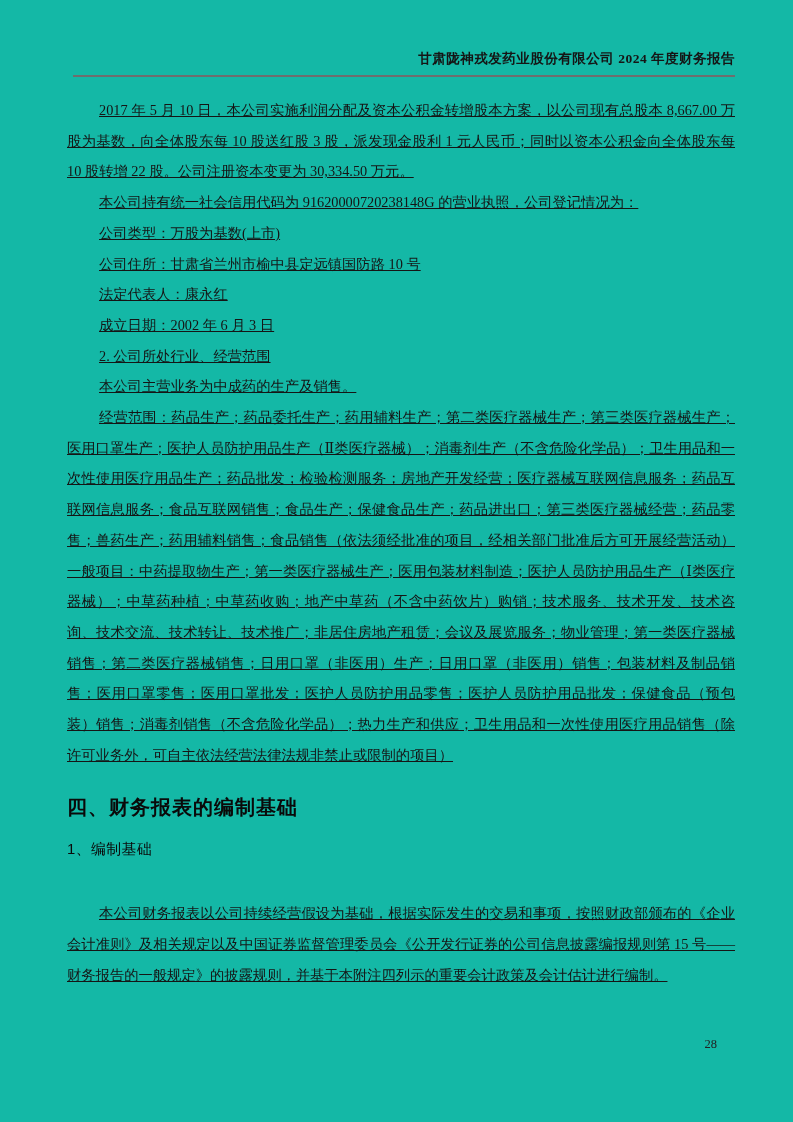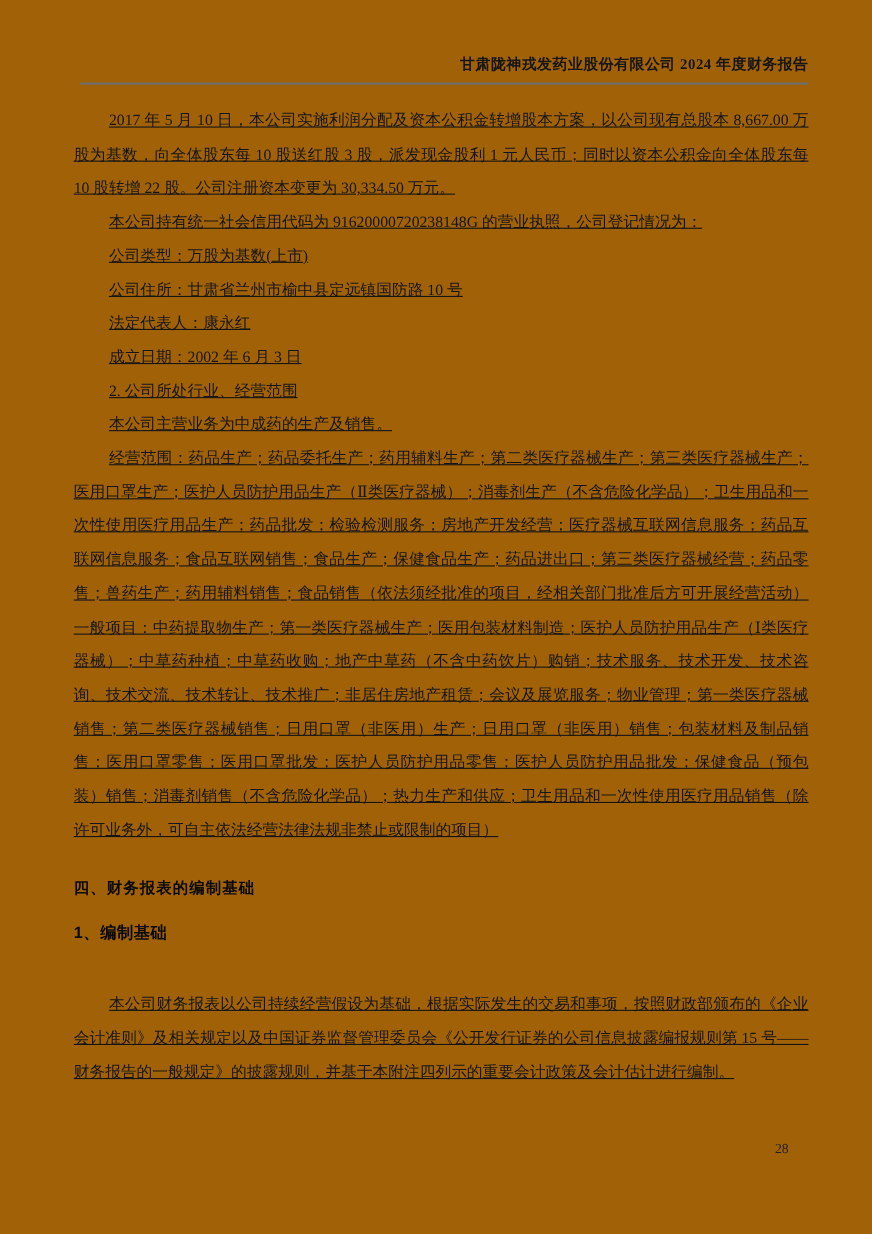--- a/index.html
+++ b/index.html
@@ -8,21 +8,21 @@
     position: relative;
     background: #ffffff;
     color: #151515;
     font-family: "Liberation Serif", "DejaVu Serif", serif;
     overflow: hidden;
   }
   .page {
     position: absolute;
     left: 0; top: 0;
     width: 793px; height: 1122px;
-    background: #a16207;
+    background: #14b8a6;
   }
   .header {
     position: absolute;
     left: 73px; top: 50px;
     width: 662px;
     text-align: right;
     font-size: 13.5px;
     font-weight: bold;
     letter-spacing: 0.5px;
     padding-bottom: 7px;
@@ -39,29 +39,29 @@
     line-height: 30.7px;
     text-align: justify;
     text-justify: inter-character;
     text-decoration: underline;
   }
   .indent { text-indent: 32px; }
   .h-main {
     margin-top: 22px;
     font-family: "Liberation Sans", "DejaVu Sans", sans-serif;
     font-weight: bold;
-    font-size: 14px;
+    font-size: 20px;
     line-height: 30px;
     letter-spacing: 1px;
     color: #0a0a0a;
   }
   .h-sub {
     margin-top: 12px;
     font-family: "Liberation Sans", "DejaVu Sans", sans-serif;
-    font-weight: bold;
+    font-weight: normal;
     font-size: 14.8px;
     line-height: 30px;
     letter-spacing: 0.5px;
     color: #0a0a0a;
   }
   .p-basis { margin-top: 34px; }
   .page-number {
     position: absolute;
     right: 76px; top: 1036px;
     font-size: 12.5px;

